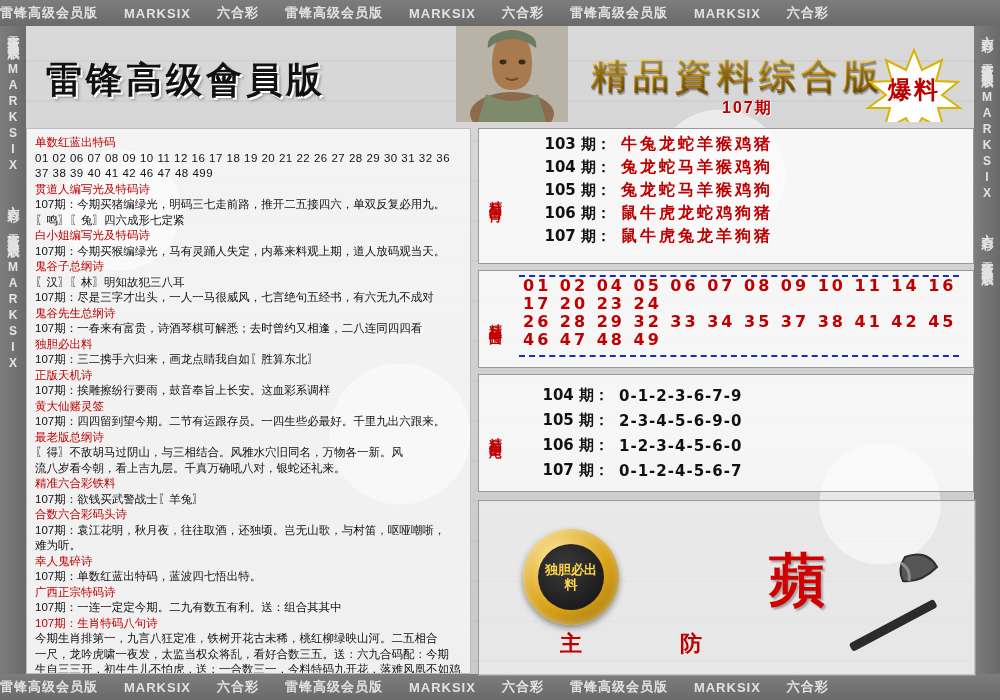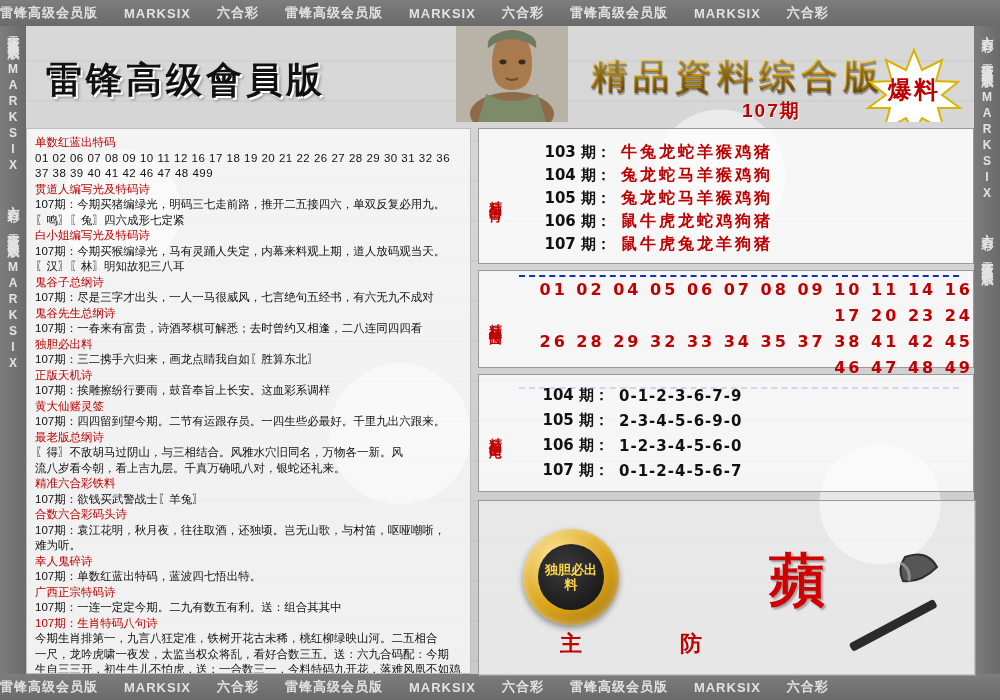--- a/index.html
+++ b/index.html
@@ -59,22 +59,22 @@
   }
   .title-right{
     position:absolute;left:565px;top:26px;
     font-size:36px;font-weight:bold;letter-spacing:6px;
     background:linear-gradient(180deg,#ffe9a8,#d4a017 45%,#8a5a00);
     -webkit-background-clip:text;background-clip:text;color:transparent;
     text-shadow:1px 2px 1px rgba(0,0,0,.35);
     font-family:"DejaVu Sans",sans-serif;
   }
   .issue{
-    position:absolute;left:716px;top:72px;
-    color:#c00000;font-size:19px;font-weight:bold;letter-spacing:2px;
+    position:absolute;left:696px;top:72px;
+    color:#c00000;font-size:16px;font-weight:bold;letter-spacing:2px;
     text-shadow:1px 1px 0 #fff;
   }
   .burst{
     position:absolute;right:8px;top:22px;width:104px;height:86px;
   }
   .burst .burst-text{
     position:absolute;left:0;top:26px;width:104px;text-align:center;
     font-size:24px;font-weight:bold;color:#c00000;letter-spacing:2px;
   }
 
@@ -107,29 +107,28 @@
   }
   
   .p-zodiac{position:absolute;left:0;top:0;width:496px;height:136px;}
   .zrow{
     display:flex;align-items:center;height:23px;margin-left:40px;
     font-size:16px;font-weight:bold;color:#c00000;
     font-family:"DejaVu Sans",sans-serif;
   }
   .zrow .lbl{color:#111;width:92px;text-align:right;margin-right:10px;font-size:15px;}
   .zrow .val{letter-spacing:3px;}
-  .zlist{padding-top:12px;}
+  .zlist{padding-top:4px;}
 
   
   .p-nums{position:absolute;left:0;top:142px;width:496px;height:98px;}
   .num-line{
     margin-left:44px;font-size:16px;font-weight:bold;letter-spacing:3px;
     font-family:"DejaVu Sans",sans-serif;color:#c00000;
-    line-height:26px;
-    text-align:right;
+    line-height:18px;
   }
   .dash{
     margin-left:40px;width:440px;border-top:2px dashed #1030c0;height:0;
   }
 
   
   .p-tails{position:absolute;left:0;top:246px;width:496px;height:118px;}
   .trow{
     display:flex;align-items:center;height:25px;margin-left:44px;
     font-size:15px;font-weight:bold;color:#111;
@@ -246,22 +245,22 @@
 
   <div class="left-col">
     <div class="ln red">单数红蓝出特码</div>
     <div class="ln nums">01 02 06 07 08 09 10 11 12 16 17 18 19 20 21 22 26 27 28 29 30 31 32 36</div>
     <div class="ln nums">37 38 39 40 41 42 46 47 48 499</div>
     <div class="ln red">贯道人编写光及特码诗</div>
     <div class="ln">107期：今期买猪编绿光，明码三七走前路，推开二五接四六，单双反复必用九。</div>
     <div class="ln">〖鸣〗〖兔〗四六成形七定紧</div>
     <div class="ln red">白小姐编写光及特码诗</div>
     <div class="ln">107期：今期买猴编绿光，马有灵踊人失定，内幕来料观上期，道人放码观当天。</div>
+    <div class="ln red">鬼谷子总纲诗</div>
     <div class="ln">〖汉〗〖林〗明知故犯三八耳</div>
-    <div class="ln red">鬼谷子总纲诗</div>
     <div class="ln">107期：尽是三字才出头，一人一马很威风，七言绝句五经书，有六无九不成对</div>
     <div class="ln red">鬼谷先生总纲诗</div>
     <div class="ln">107期：一春来有富贵，诗酒琴棋可解悉；去时曾约又相逢，二八连同四四看</div>
     <div class="ln red">独胆必出料</div>
     <div class="ln">107期：三二携手六归来，画龙点睛我自如〖胜算东北〗</div>
     <div class="ln red">正版天机诗</div>
     <div class="ln">107期：挨雕擦纷行要雨，鼓音奉旨上长安。这血彩系调样</div>
     <div class="ln red">黄大仙赌灵签</div>
     <div class="ln">107期：四四留到望今期。二节有运跟存员。一四生些必最好。千里九出六跟来。</div>
     <div class="ln red">最老版总纲诗</div>

